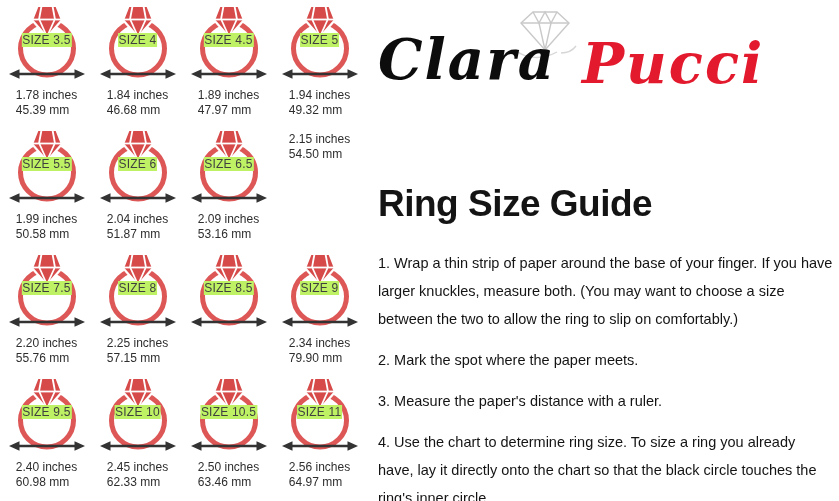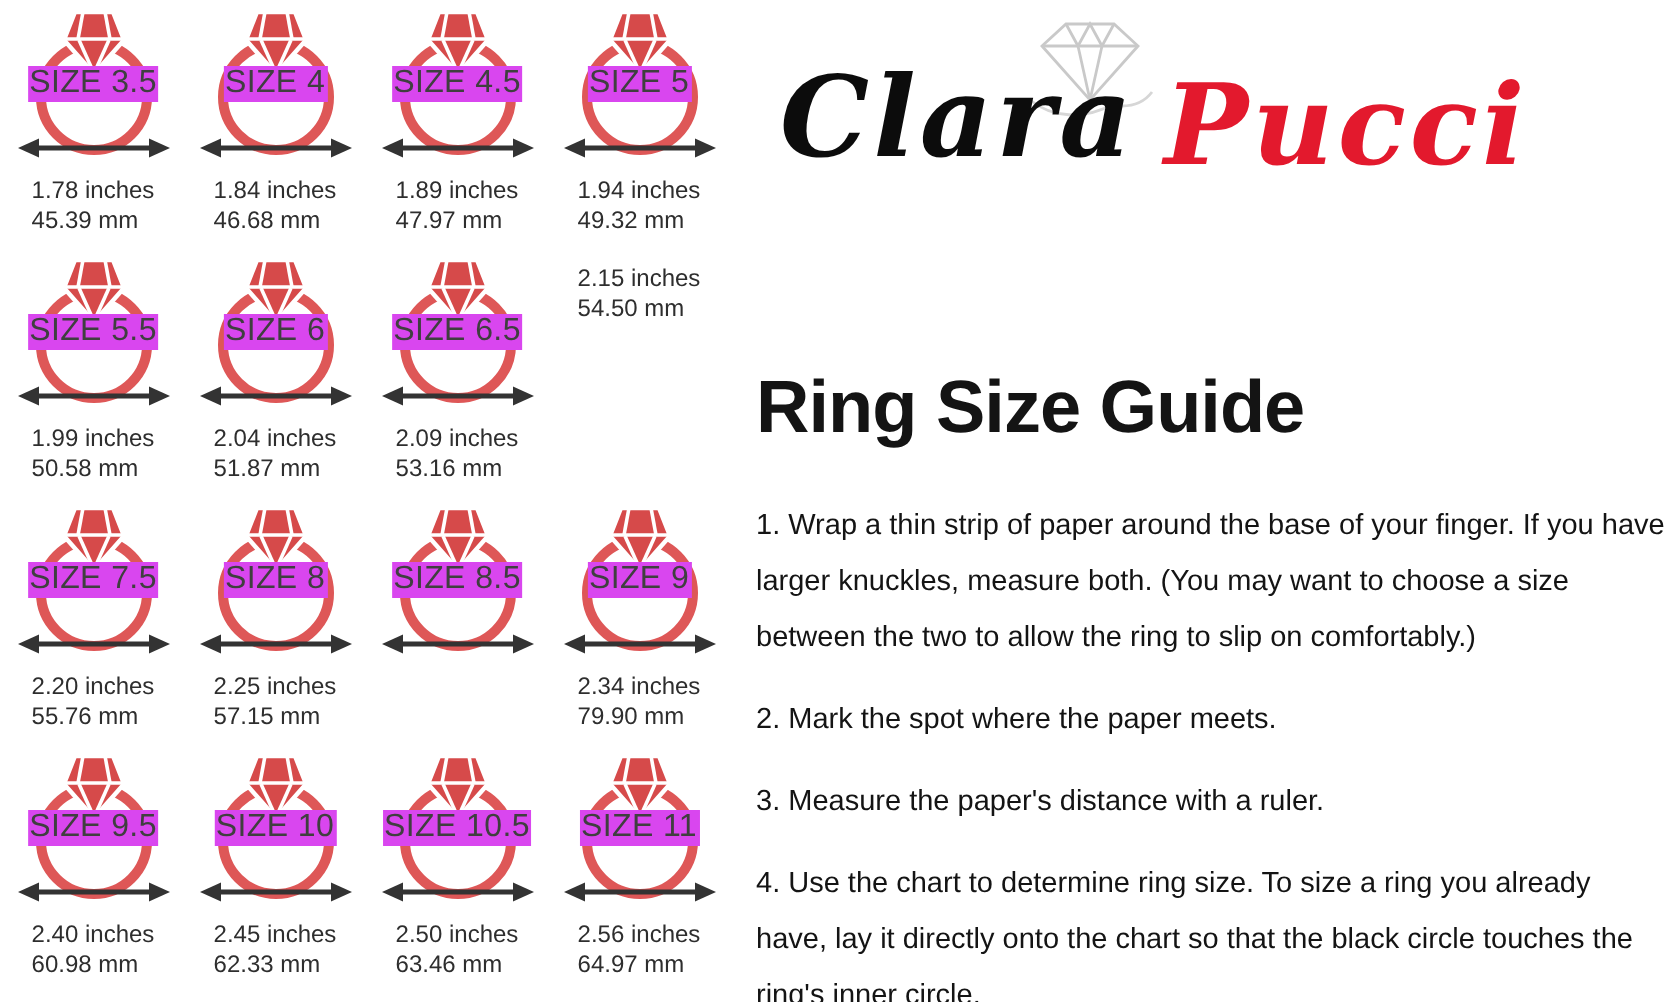--- a/index.html
+++ b/index.html
@@ -12,33 +12,33 @@
   .grid {
     position:absolute; left:1px; top:3px;
     display:grid;
     grid-template-columns:repeat(4, 91px);
     grid-auto-rows:124px;
   }
   .cell { display:flex; flex-direction:column; align-items:center; }
   .icon-wrap { position:relative; width:84px; height:80px; }
   .size-label {
     position:absolute; left:50%; top:30px; transform:translateX(-50%);
-    background:#d946ef; padding:0 1px;
-    font-size:16px; color:#3f3f3f; white-space:nowrap; letter-spacing:0.2px;
+    background:#bef264; padding:0 1px;
+    font-size:12px; color:#3f3f3f; white-space:nowrap; letter-spacing:0.2px;
   }
   .meas { text-align:left; font-size:12px; color:#2e2e2e; line-height:15px; margin-top:5px; }
   .meas span { display:block; }
 
   
   .logo { position:absolute; left:372px; top:4px; width:400px; height:100px; }
   .logo-script {
     position:absolute; font-family:"DejaVu Serif", serif;
     font-style:italic; font-weight:bold;
   }
-  .logo-clara { left:18px; top:22px; font-size:56px; color:#0c0c0c; letter-spacing:2px; }
+  .logo-clara { left:6px; top:22px; font-size:56px; color:#0c0c0c; letter-spacing:2px; }
   .logo-pucci { left:210px; top:26px; font-size:56px; color:#e3192d; letter-spacing:2px; }
   .logo-diamond { position:absolute; left:140px; top:4px; }
 
   
   .guide-heading {
     position:absolute; left:378px; top:183px;
     font-size:37px; font-weight:bold; color:#141414; letter-spacing:-0.5px;
   }
   .steps { position:absolute; left:378px; top:249px; width:456px; color:#141414; }
   .step { font-size:14.5px; line-height:28px; margin:0 0 13px 0; }

